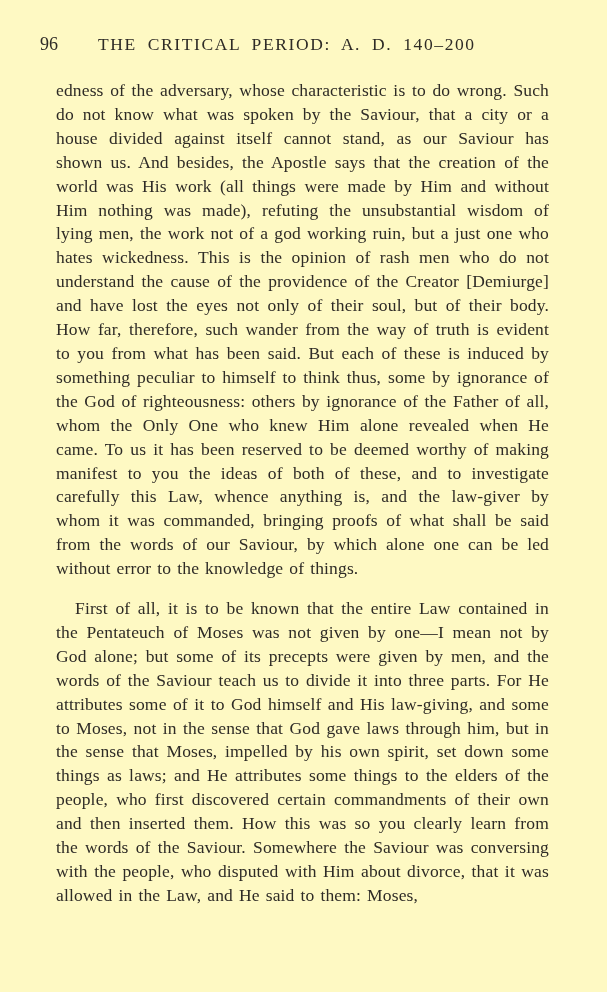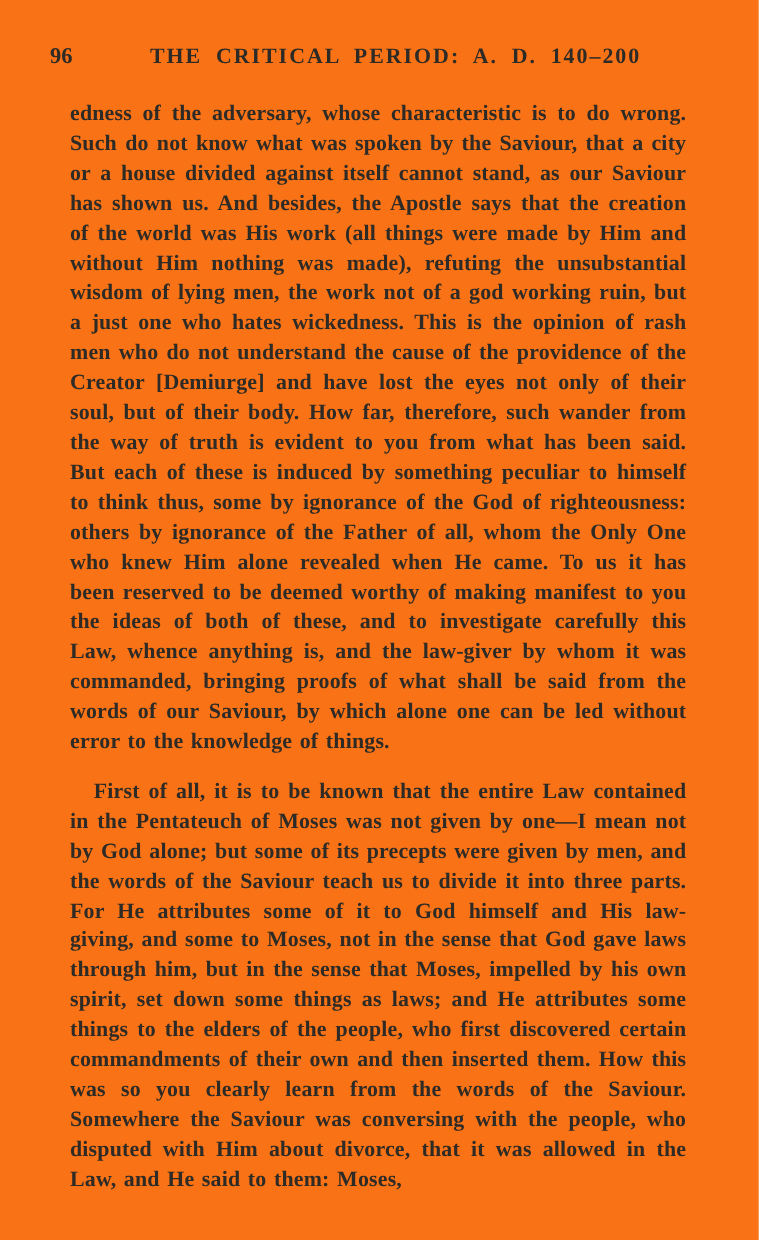--- a/index.html
+++ b/index.html
@@ -12,36 +12,35 @@
     height: 992px;
     overflow: hidden;
     font-family: "Liberation Serif", "DejaVu Serif", serif;
     color: #2e2b26;
   }
   .page {
     box-sizing: border-box;
     width: 607px;
     height: 992px;
     padding: 34px 42px 40px 40px;
-    background: #f97316;
-    font-weight: bold;
+    background: #fef9c3;
   }
   .page-header {
     display: flex;
     align-items: baseline;
     margin-bottom: 24px;
   }
   .page-number {
     font-size: 18px;
     width: 58px;
     flex: 0 0 auto;
   }
   .running-title {
     flex: 1 1 auto;
-    text-align: center;
+    text-align: left;
     font-size: 17.5px;
     letter-spacing: 1.6px;
     word-spacing: 5px;
     padding-right: 30px;
     white-space: nowrap;
   }
   .body-text {
     font-size: 17.5px;
     line-height: 23.9px;
     text-align: justify;

